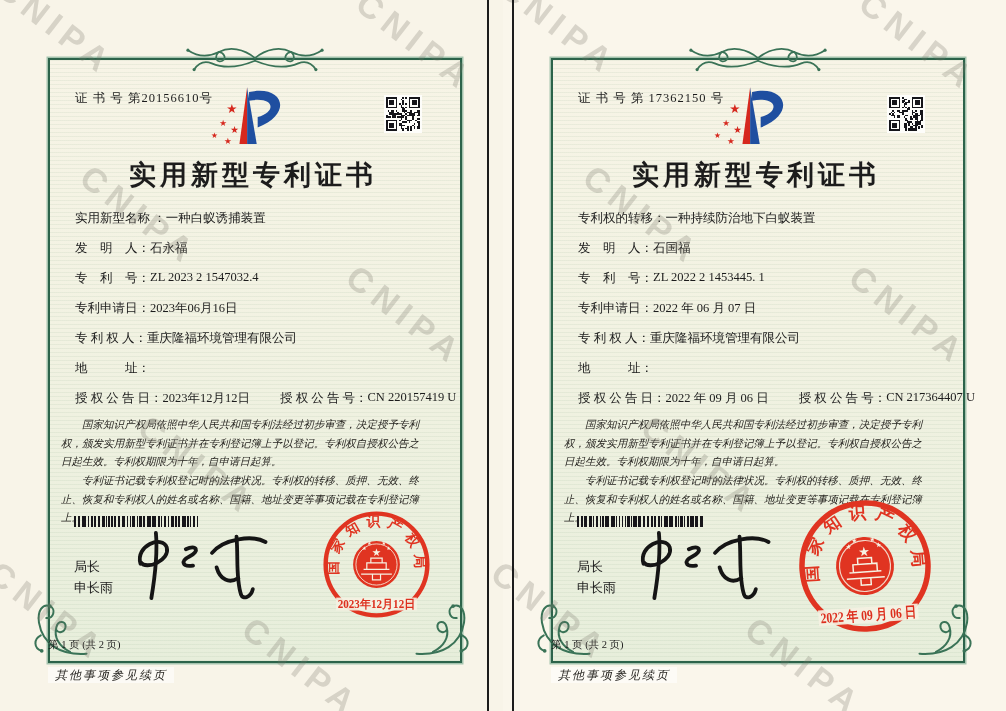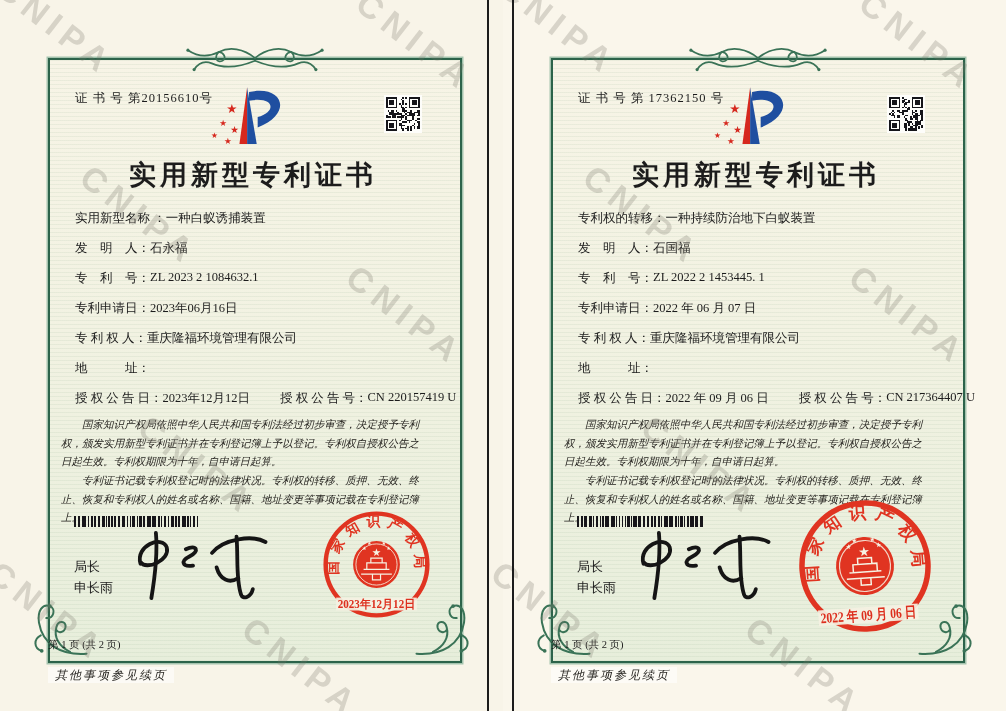--- a/index.html
+++ b/index.html
@@ -350,21 +350,21 @@
       <div class="row">
           <span>实用新型名称 ：</span>
           <span>一种白蚁诱捕装置</span>
         </div>
       <div class="row">
           <span>发　明　人：</span>
           <span>石永福</span>
         </div>
       <div class="row">
           <span>专　利　号：</span>
-          <span>ZL 2023 2 1084632.1</span>
+          <span>ZL 2023 2 1547032.4</span>
         </div>
       <div class="row">
           <span>专利申请日：</span>
           <span>2023年06月16日</span>
         </div>
       <div class="row">
           <span>专 利 权 人：</span>
           <span>重庆隆福环境管理有限公司</span>
         </div>
       <div class="row">

